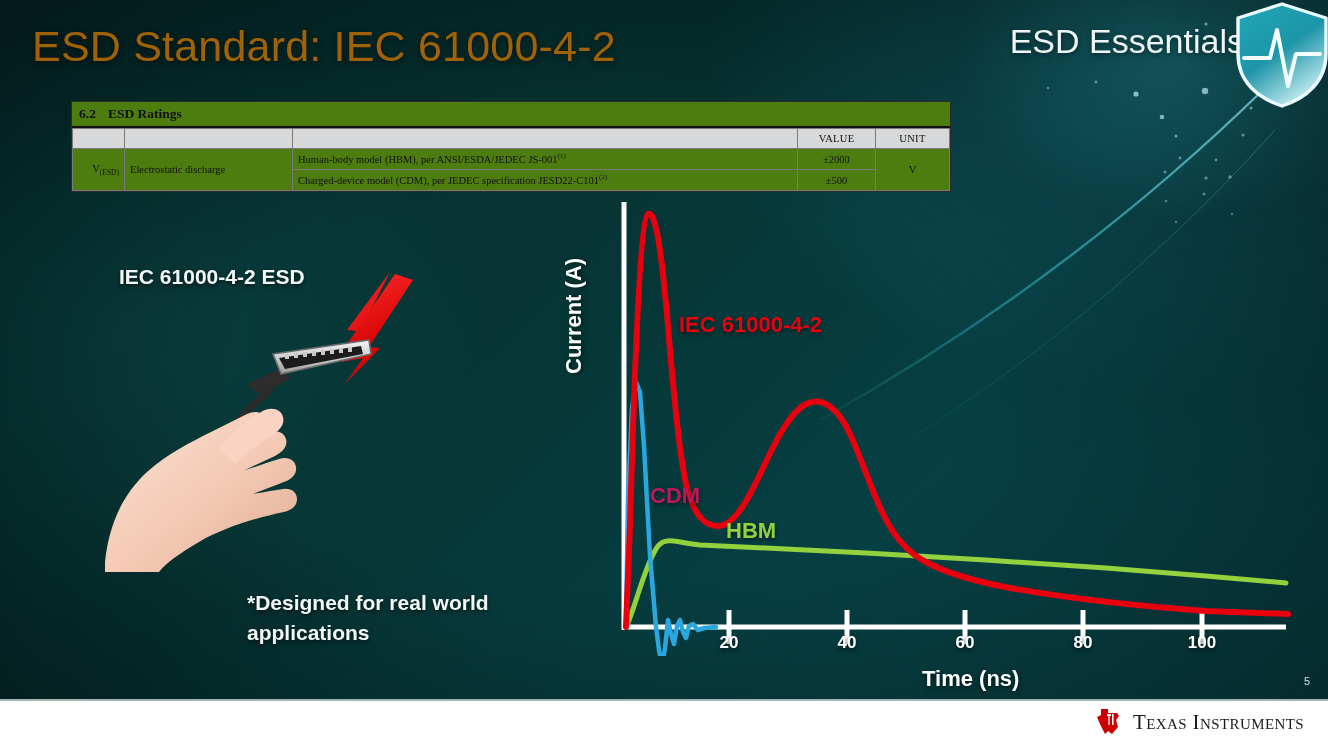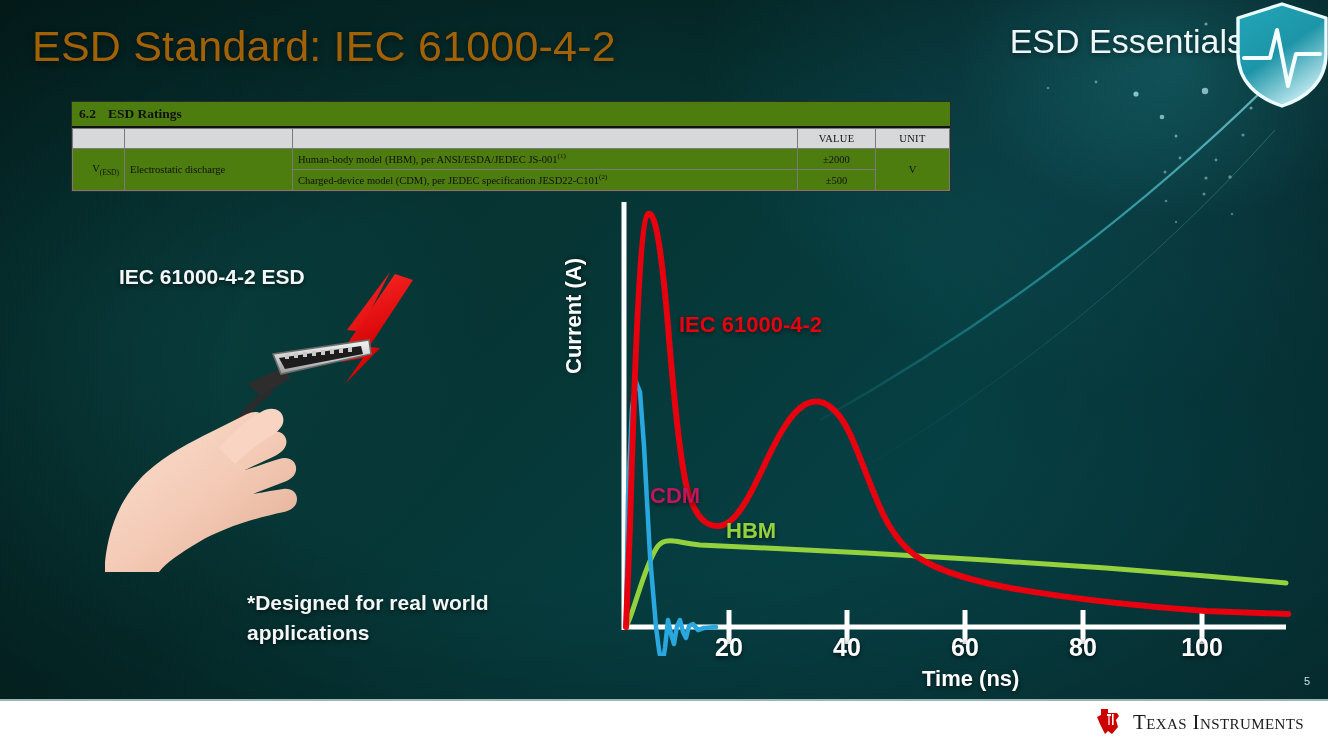--- a/index.html
+++ b/index.html
@@ -102,21 +102,21 @@
     font-size:22px; font-weight:bold; color:#ffffff;
     text-shadow:0 2px 4px rgba(0,0,0,0.6); white-space:nowrap;
   }
   .axis-xlabel {
     position:absolute; left:356px; top:470px;
     font-size:22px; font-weight:bold; color:#ffffff;
     text-shadow:0 2px 4px rgba(0,0,0,0.6); white-space:nowrap;
   }
   .tick-lbl {
     position:absolute; top:437px;
-    font-size:25px; font-weight:bold; color:#ffffff;
+    font-size:17px; font-weight:bold; color:#ffffff;
     text-shadow:0 2px 4px rgba(0,0,0,0.6);
     transform:translateX(-50%);
   }
   .series-lbl { position:absolute; font-weight:bold; text-shadow:0 2px 4px rgba(0,0,0,0.55); white-space:nowrap; }
   .lbl-iec { left:113px; top:116px; font-size:22px; color:#e8000f; }
   .lbl-cdm { left:84px;  top:287px; font-size:22px; color:#be185d; }
   .lbl-hbm { left:160px; top:322px; font-size:22px; color:#93d13f; }
 
   .page-num {
     position:absolute; right:18px; top:675px;

